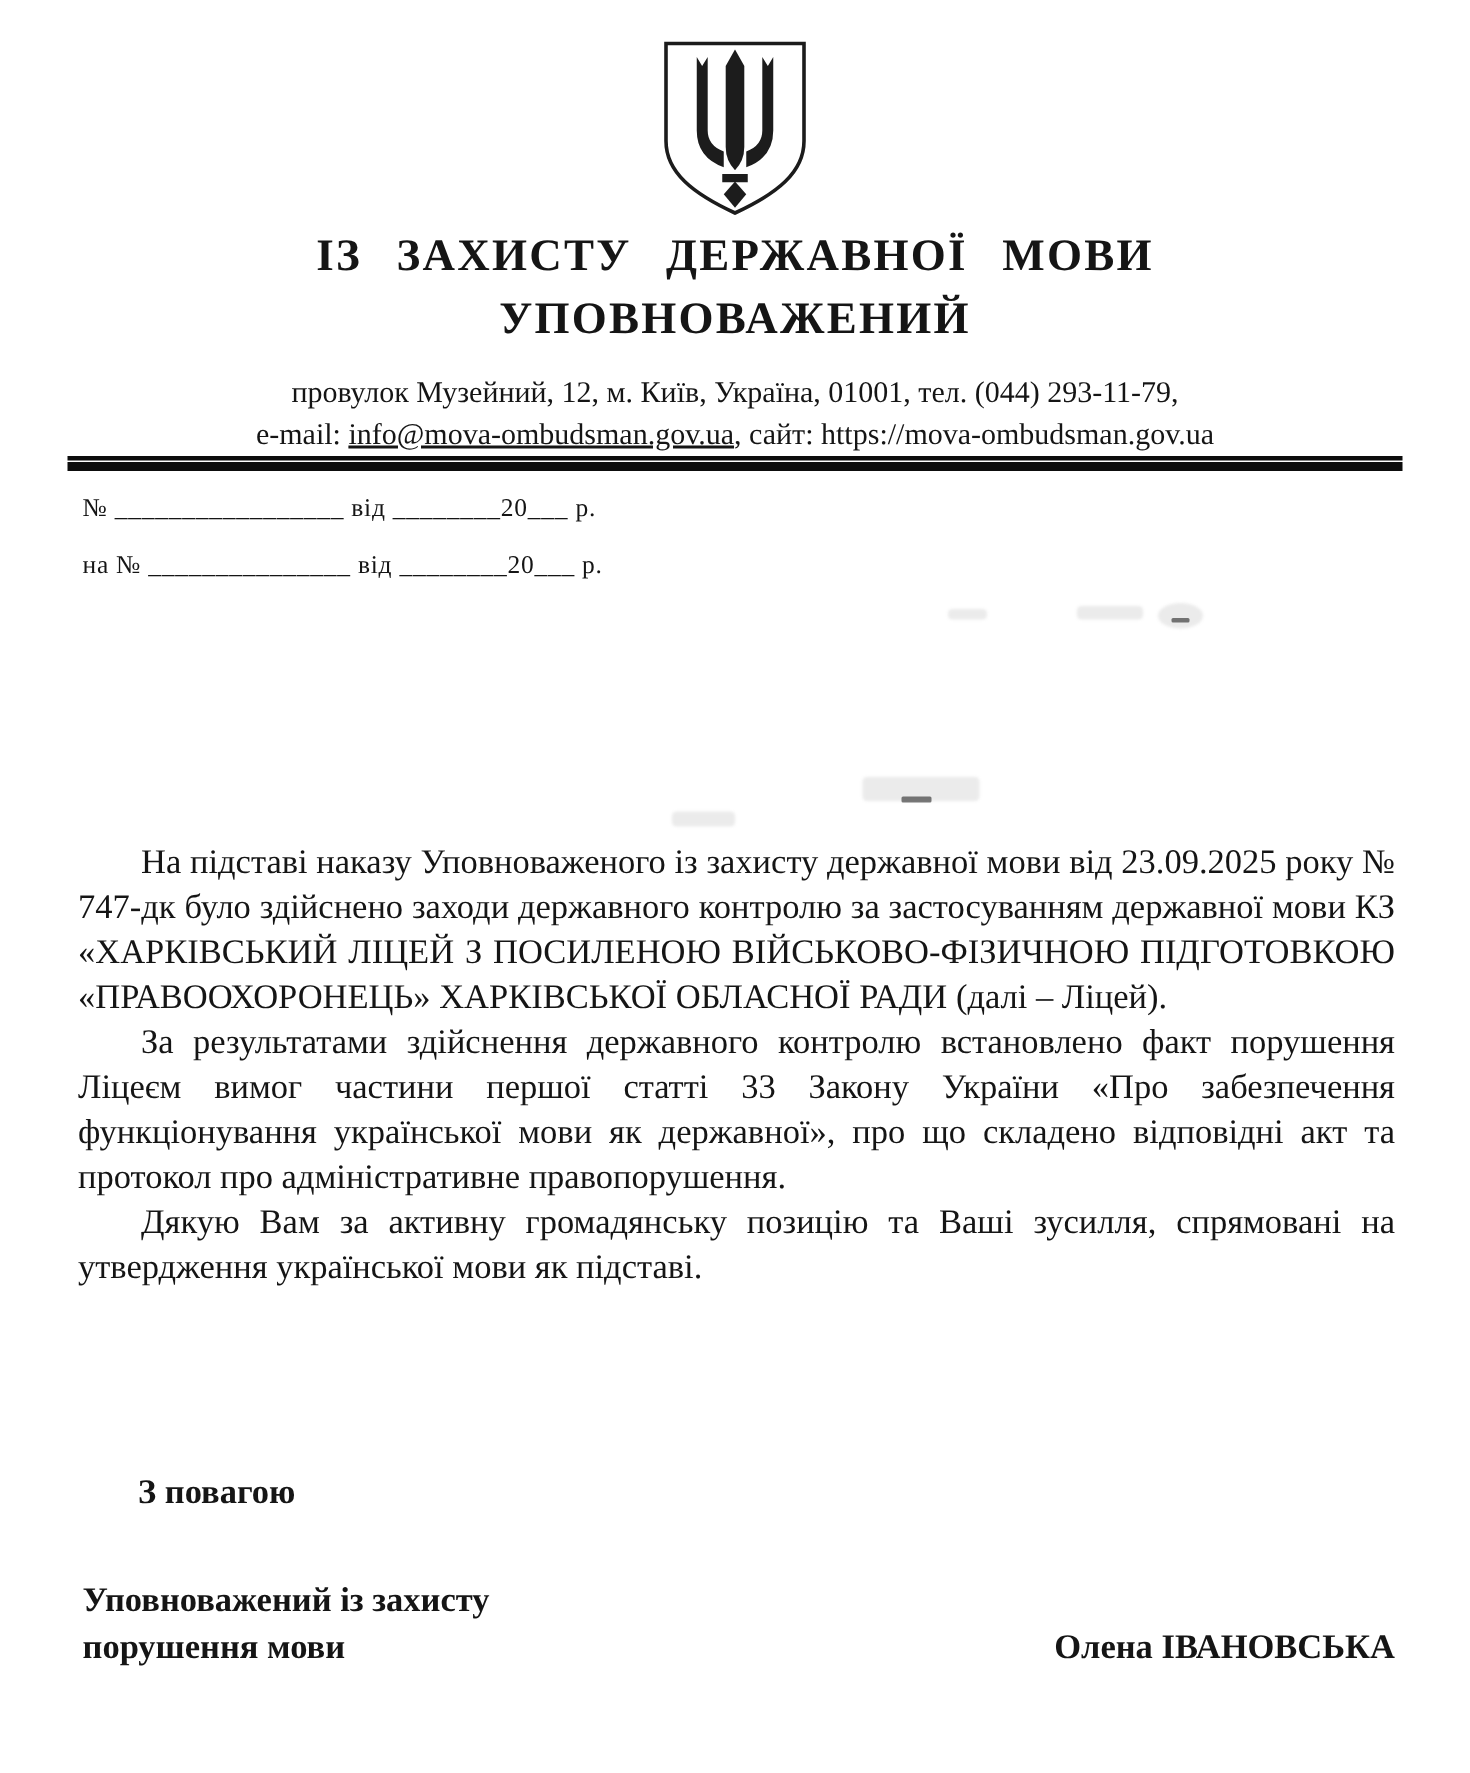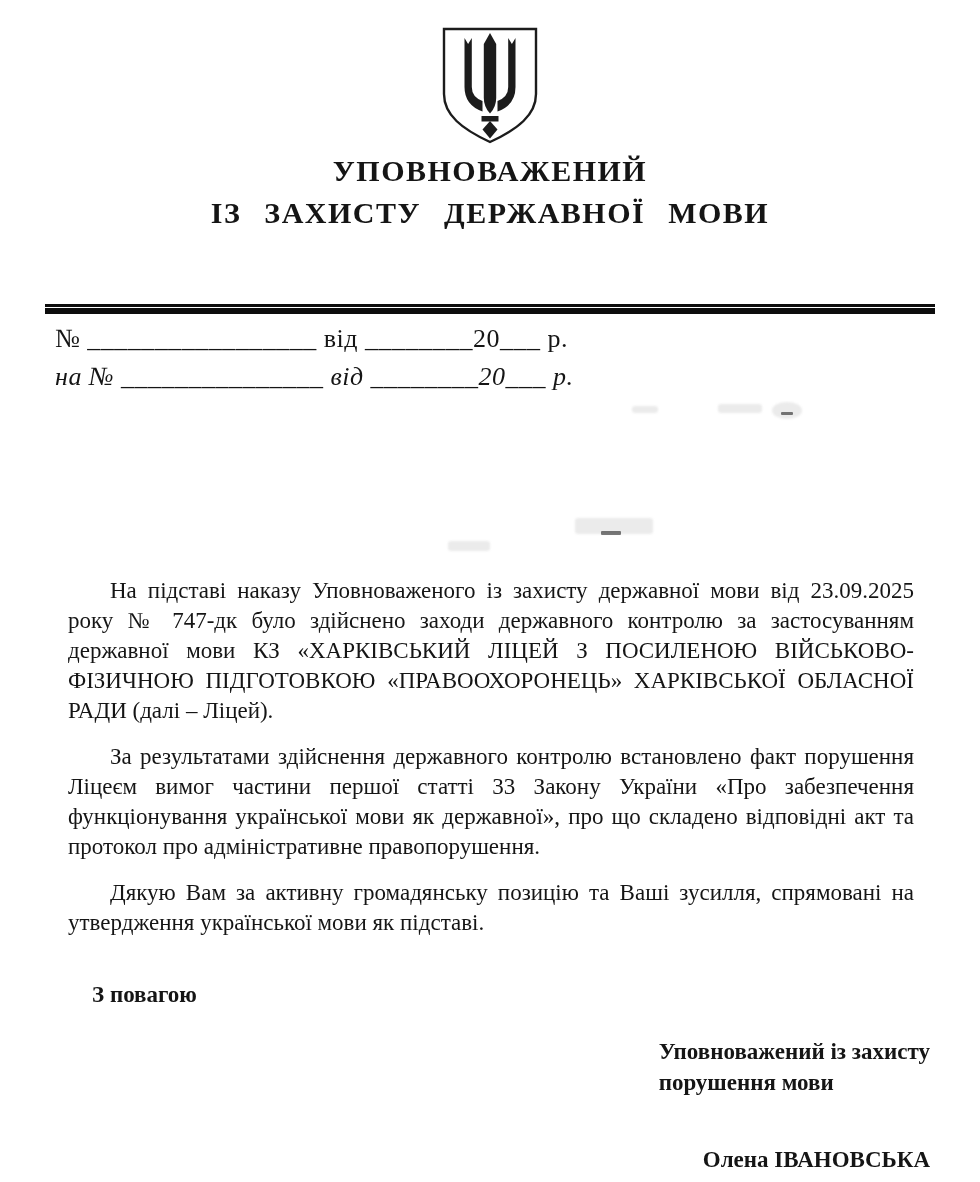--- a/index.html
+++ b/index.html
@@ -28,40 +28,40 @@
     position: absolute; top: 248px; left: 0; width: 100%;
     text-align: center; font-size: 20px; line-height: 28px;
   }
   .address-block .email { text-decoration: underline; }
 
   .rule-top  { position: absolute; top: 304px; left: 45px; right: 45px; height: 2.5px; background: #0d0d0d; }
   .rule-bar  { position: absolute; top: 308px; left: 45px; right: 45px; height: 6px;   background: #0d0d0d; }
 
   .refs {
     position: absolute; top: 320px; left: 55px;
-    font-size: 26px; line-height: 38px; letter-spacing: 0.5px;
+    font-size: 17px; line-height: 38px; letter-spacing: 0.5px;
   }
-  .refs .incoming { font-style: italic; }
+  .refs .incoming { }
 
   .body-text {
     position: absolute; top: 560px; left: 52px; width: 878px;
     font-size: 23px; line-height: 30px;
     text-align: justify;
   }
-  .body-text p { margin: 16px; text-indent: 42px; }
+  .body-text p { margin: 0; text-indent: 42px; }
 
   .closing {
     position: absolute; top: 982px; left: 55px;
     font-weight: bold; font-size: 23px; margin-left: 37px;
   }
 
   .sig-row {
     position: absolute; top: 1036px; left: 55px; right: 50px;
     display: flex; justify-content: space-between; align-items: flex-end;
-    font-weight: bold; font-size: 23px; line-height: 31px; flex-direction: column;
+    font-weight: bold; font-size: 23px; line-height: 31px;
   }
   .sig-name { white-space: nowrap; margin-top: 46px; }
 
   
   .art {
     position: absolute; background: rgba(90,90,90,0.12);
     filter: blur(1px); border-radius: 3px;
   }
   .art-dash {
     position: absolute; background: rgba(40,40,40,0.62);
@@ -80,24 +80,28 @@
         <path d="M46.8 18 L53 7 L59.2 18 L59.2 72 Q59.2 81 53 87.5 Q46.8 81 46.8 72 Z"></path>
         <path d="M27.5 12 L27.5 61 Q27.5 79 45.5 85.5 L45.5 75 Q34.8 71 34.8 61 L34.8 12 L31.1 18 Z"></path>
         <path d="M78.5 12 L78.5 61 Q78.5 79 60.5 85.5 L60.5 75 Q71.2 71 71.2 61 L71.2 12 L74.9 18 Z"></path>
         <path d="M44.5 90 H61.5 V95.5 H44.5 Z"></path>
         <path d="M53 95 L60.5 103.5 L53 112.5 L45.5 103.5 Z"></path>
       </g>
     </svg>
   </div>
 
   <div class="org-title">
+    <div>ІЗ ЗАХИСТУ ДЕРЖАВНОЇ МОВИ</div>
     <div>УПОВНОВАЖЕНИЙ</div>
-    <div>ІЗ ЗАХИСТУ ДЕРЖАВНОЇ МОВИ</div>
   </div>
 
+  <div class="address-block">
+    <div>провулок Музейний, 12, м. Київ, Україна, 01001, тел. (044) 293-11-79,</div>
+    <div><span>e-mail: </span><span class="email">info@mova-ombudsman.gov.ua</span><span>, сайт: </span><span>https://mova-ombudsman.gov.ua</span></div>
+  </div>
 
   <div class="rule-top"></div>
   <div class="rule-bar"></div>
 
   <div class="refs">
     <div class="outgoing">№ _________________ від ________20___ р.</div>
     <div class="incoming">на № _______________ від ________20___ р.</div>
   </div>
 
   <div class="art" style="left:632px; top:406px; width:26px; height:7px;"></div>

